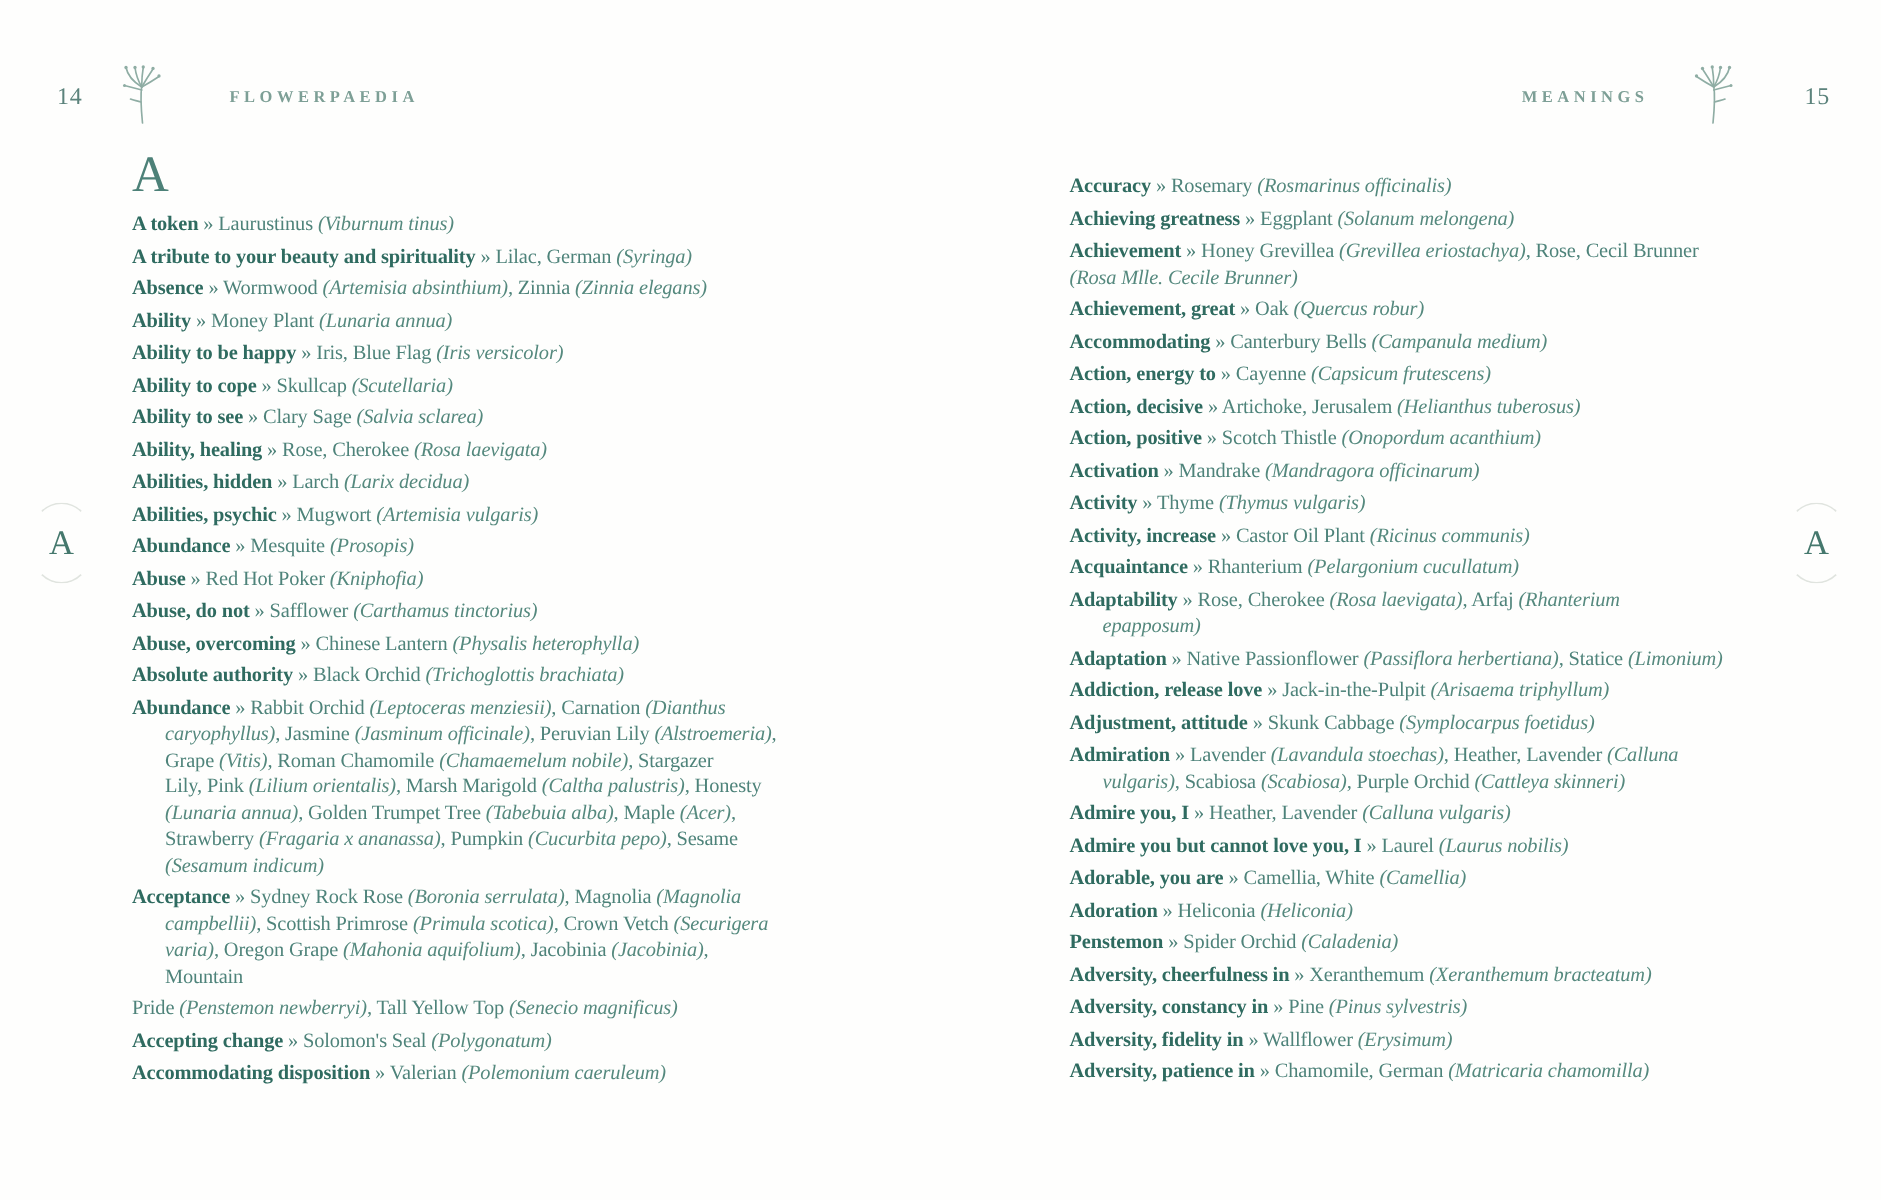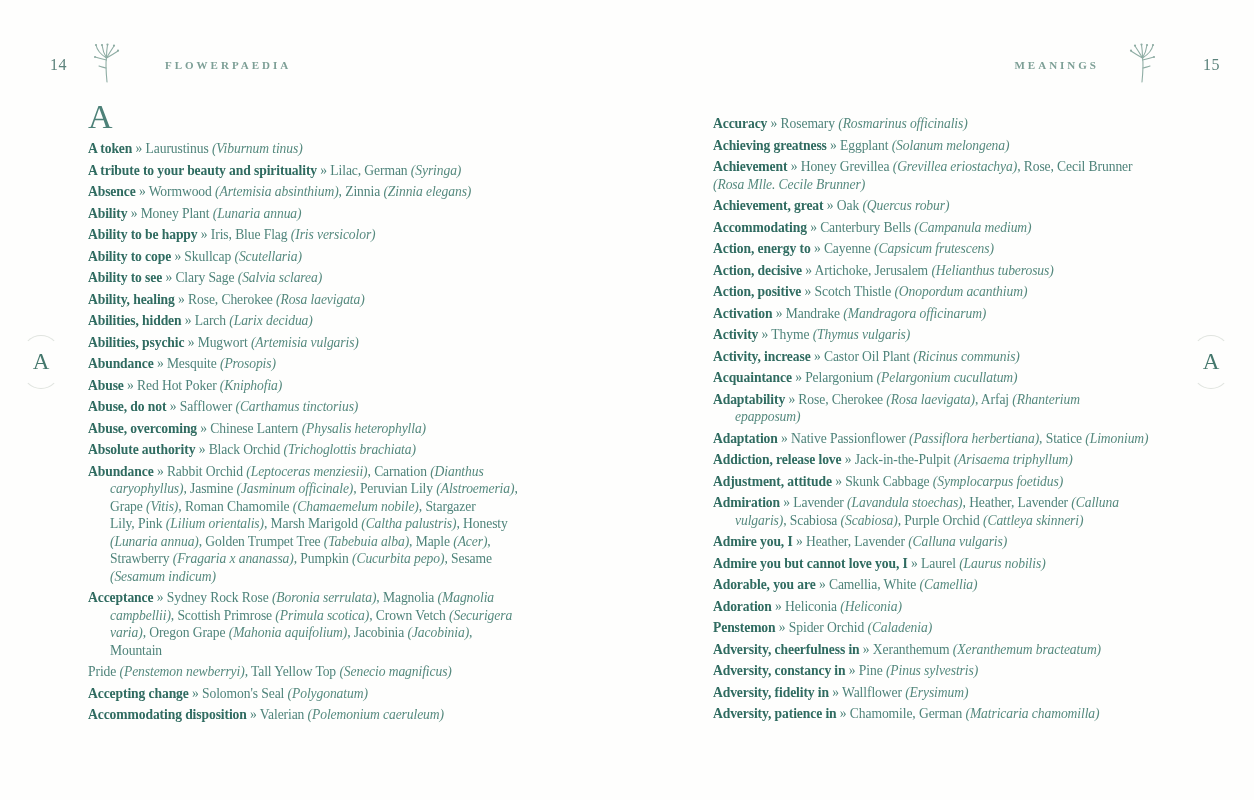--- a/index.html
+++ b/index.html
@@ -1,21 +1,21 @@
 <!DOCTYPE html>
 <html><head>
 <meta charset="utf-8">
 <style>
   html,body{margin:0;padding:0;width:1254px;height:800px;background:#fefefd;overflow:hidden;}
   body{font-family:"Liberation Serif", serif;-webkit-font-smoothing:antialiased;}
   .spread{position:relative;width:1254px;height:800px;background:#fefefd;}
 
   
   .hdr{position:absolute;top:44px;display:flex;align-items:center;color:#7d9f96;}
-  .hdr-left{left:50px;text-align:right;}
+  .hdr-left{left:38px;text-align:right;}
   .hdr-right{right:34px;gap:15px;}
   .pagenum{font-size:16px;color:#5c837c;letter-spacing:0.5px;}
   .running-title{font-size:11px;letter-spacing:3px;color:#7d9f96;font-weight:700;}
   .sprig{width:36px;height:42px;margin:0 10px;position:relative;top:-2px;}
   .sprig.flip{transform:scaleX(-1);}
   .hdr-left .running-title{margin-left:30px;}
   .hdr-left .pagenum{margin-right:12px;}
   .hdr-right .pagenum{margin-left:18px;}
 
   
@@ -209,21 +209,21 @@
         <div class="entry">
           <div class="line"><span class="hw">Activation</span><span class="tx"> » Mandrake </span><span class="sci">(Mandragora officinarum)</span></div>
         </div>
         <div class="entry">
           <div class="line"><span class="hw">Activity</span><span class="tx"> » Thyme </span><span class="sci">(Thymus vulgaris)</span></div>
         </div>
         <div class="entry">
           <div class="line"><span class="hw">Activity, increase</span><span class="tx"> » Castor Oil Plant </span><span class="sci">(Ricinus communis)</span></div>
         </div>
         <div class="entry">
-          <div class="line"><span class="hw">Acquaintance</span><span class="tx"> » Pelargonium </span><span class="sci">(Pelargonium cucullatum)</span></div>
+          <div class="line"><span class="hw">Acquaintance</span><span class="tx"> » Rhanterium </span><span class="sci">(Pelargonium cucullatum)</span></div>
         </div>
         <div class="entry">
           <div class="line"><span class="hw">Adaptability</span><span class="tx"> » Rose, Cherokee </span><span class="sci">(Rosa laevigata)</span><span class="tx">, Arfaj </span><span class="sci">(Rhanterium</span></div>
           <div class="line ind"><span class="sci">epapposum)</span></div>
         </div>
         <div class="entry">
           <div class="line"><span class="hw">Adaptation</span><span class="tx"> » Native Passionflower </span><span class="sci">(Passiflora herbertiana)</span><span class="tx">, Statice </span><span class="sci">(Limonium)</span></div>
         </div>
         <div class="entry">
           <div class="line"><span class="hw">Addiction, release love</span><span class="tx"> » Jack-in-the-Pulpit </span><span class="sci">(Arisaema triphyllum)</span></div>

